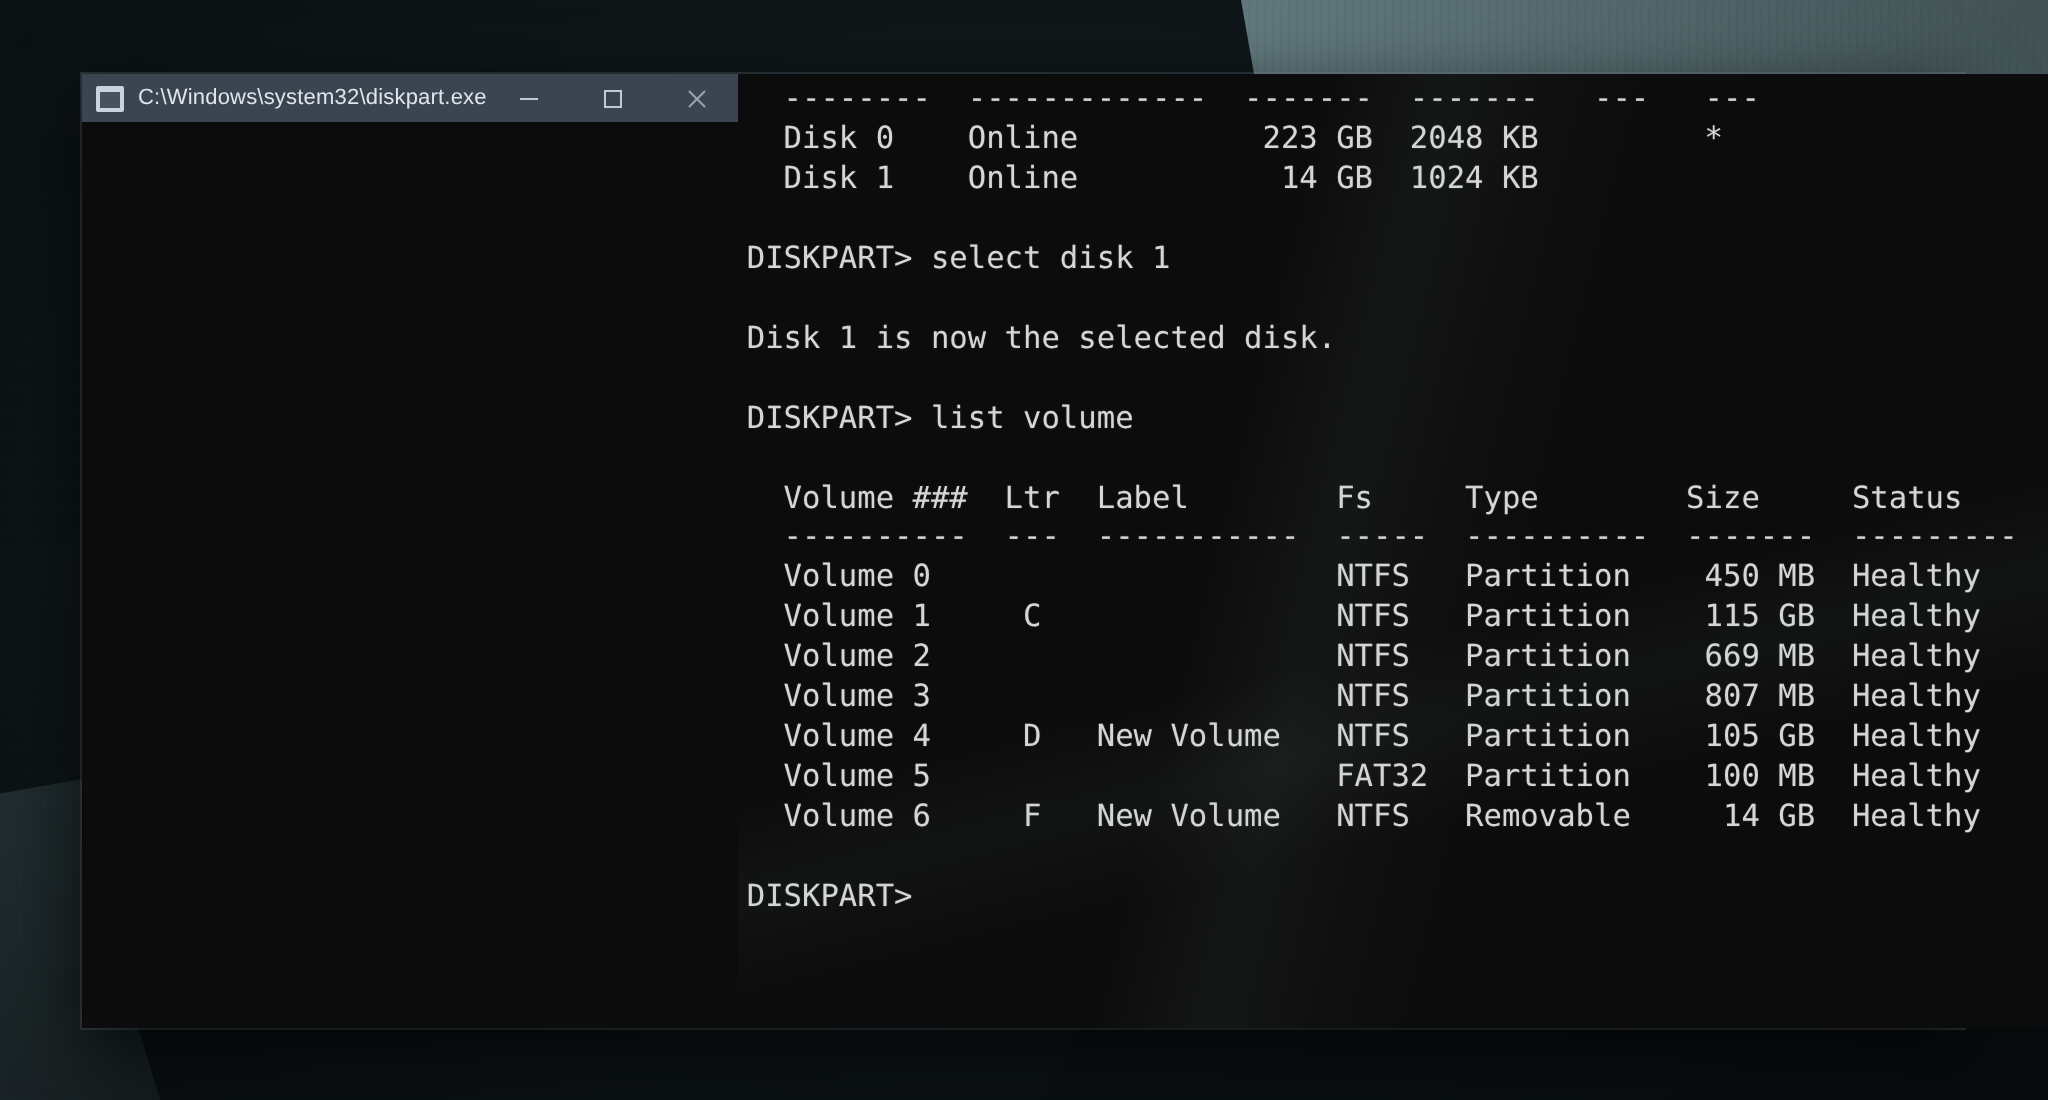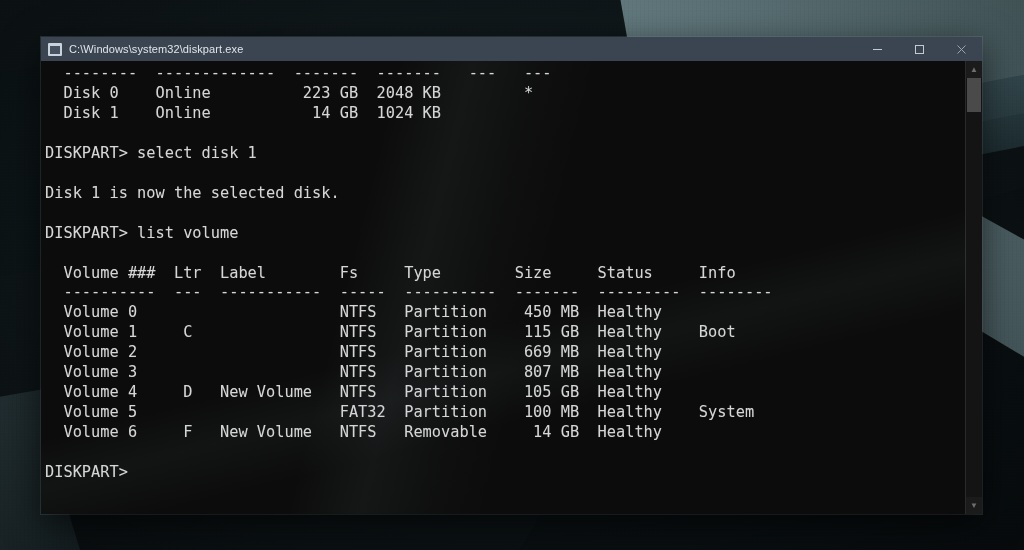--- a/index.html
+++ b/index.html
@@ -99,21 +99,20 @@
   
   #console-window {
     position: absolute;
     left: 41px;
     top: 37px;
     width: 941px;
     height: 477px;
     background: #0c0c0c;
     box-shadow: 0 10px 34px rgba(0,0,0,.62), 0 0 0 1px rgba(150,170,180,.22);
     display: flex;
-    flex-direction: column;
   }
 
   
   #title-bar {
     height: 24px;
     background: #3b4552;
     display: flex;
     align-items: center;
     flex: 0 0 auto;
     user-select: none;

